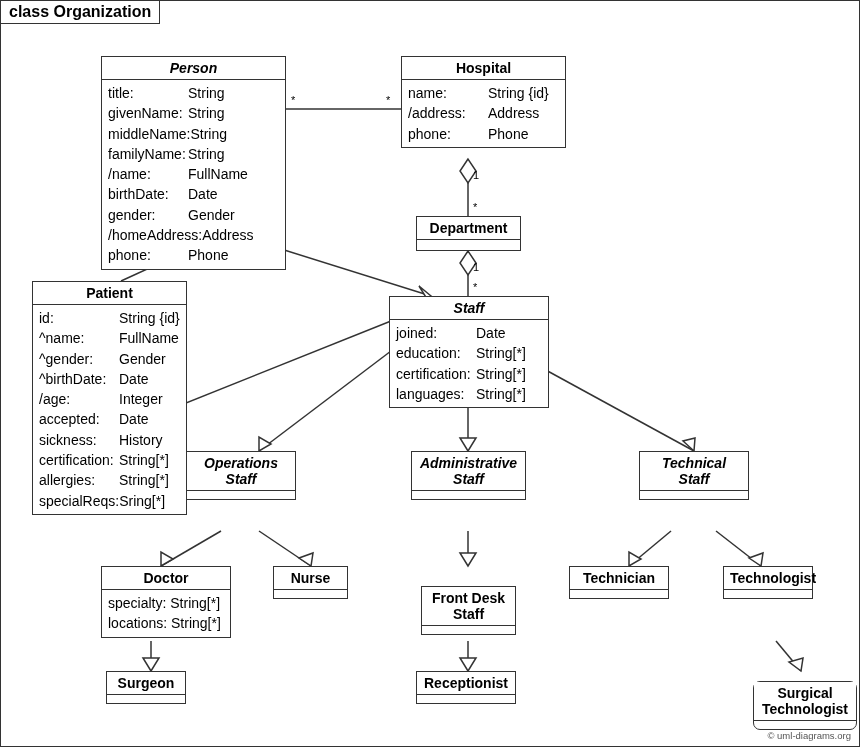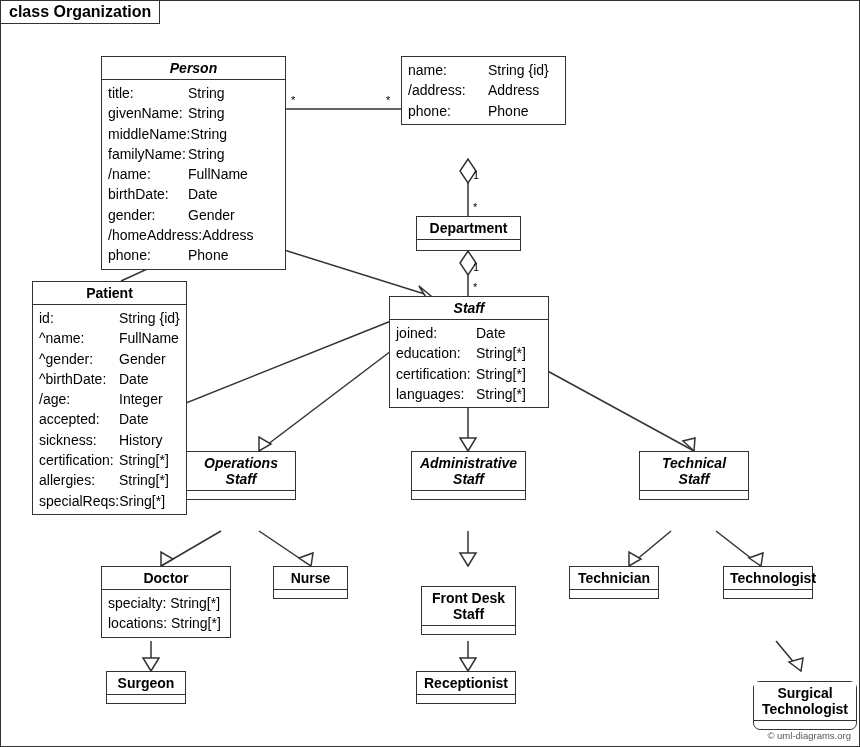--- a/index.html
+++ b/index.html
@@ -175,20 +175,21 @@
           <span class="attr-type">Address</span>
         </div>
       <div class="attr-row">
           <span class="attr-name">phone:</span>
           <span class="attr-type">Phone</span>
         </div>
     </div>
   </div>
 
   <div class="uml-class" style="left:400px; top:55px; width:165px;">
+    <div class="uml-class-title">Hospital</div>
     <div class="uml-class-body">
       <div class="attr-row">
           <span class="attr-name">name:</span>
           <span class="attr-type">String {id}</span>
         </div>
       <div class="attr-row">
           <span class="attr-name">/address:</span>
           <span class="attr-type">Address</span>
         </div>
       <div class="attr-row">
@@ -307,21 +308,21 @@
   <div class="uml-class" style="left:272px; top:565px; width:75px;">
     <div class="uml-class-title">Nurse</div>
     <div class="uml-class-body" style="min-height:8px;"></div>
   </div>
 
   <div class="uml-class" style="left:420px; top:565px; width:95px; text-align:center;margin-top:20px;">
     <div class="uml-class-title">Front Desk<br>Staff</div>
     <div class="uml-class-body" style="min-height:8px;"></div>
   </div>
 
-  <div class="uml-class" style="left:568px; top:565px; width:90px;">
+  <div class="uml-class" style="left:568px; top:565px; width:100px;">
     <div class="uml-class-title">Technician</div>
     <div class="uml-class-body" style="min-height:8px;"></div>
   </div>
 
   <div class="uml-class" style="left:722px; top:565px; width:90px;">
     <div class="uml-class-title">Technologist</div>
     <div class="uml-class-body" style="min-height:8px;"></div>
   </div>
 
   <div class="uml-class" style="left:105px; top:670px; width:80px;">

